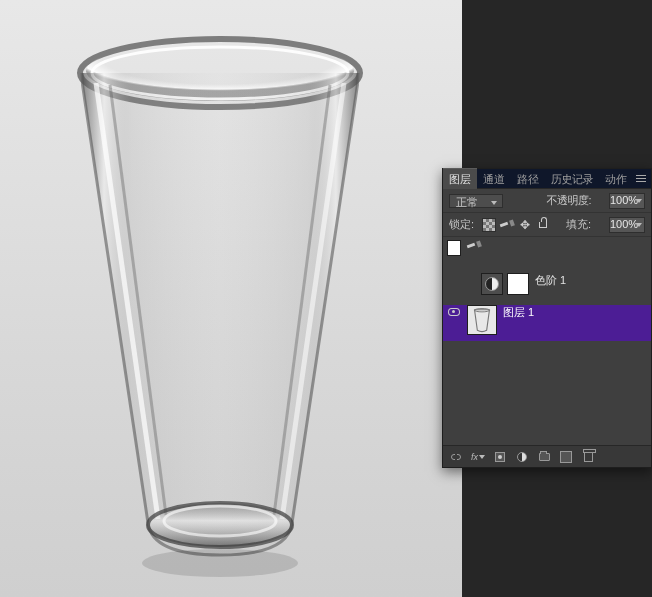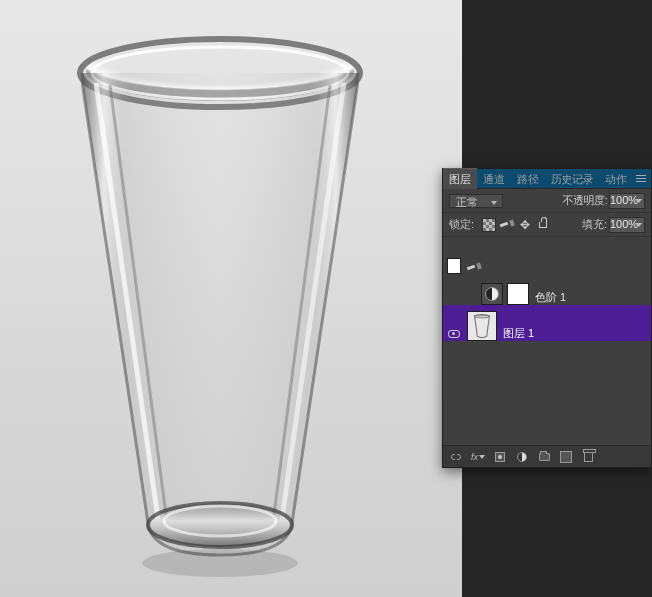--- a/index.html
+++ b/index.html
@@ -2,55 +2,55 @@
 <html><head>
 <meta charset="utf-8">
 <style>
 *{margin:0;padding:0;box-sizing:border-box;font-family:"Microsoft YaHei",sans-serif;user-select:none}
 html,body{width:652px;height:597px;overflow:hidden;background:#2a2a2a}
 .canvas-area{position:absolute;left:0;top:0;width:462px;height:597px;background:linear-gradient(180deg,#e8e8e8 0%,#d8d8d8 60%,#cfcfcf 100%)}
 .glass{position:absolute;left:70px;top:25px;width:300px;height:560px}
 .glass svg{width:100%;height:100%}
 .dark-strip{position:absolute;left:462px;top:0;width:190px;height:597px;background:#262626}
 .panel{position:absolute;left:442px;top:168px;width:210px;height:300px;background:#3f3f3f;color:#c8c8c8;font-size:11px;border:1px solid #1e1e1e;box-shadow:0 4px 12px rgba(0,0,0,.5)}
-.tabs{display:flex;align-items:center;height:20px;background:#0c4a6e;border-bottom:1px solid #272727}
+.tabs{display:flex;align-items:center;height:20px;background:#0f172a;border-bottom:1px solid #272727}
 .tab{padding:3px 6px 2px;color:#9e9e9e;cursor:pointer}
 .tab.active{background:#4b4b4b;color:#e2e2e2;border-top:1px solid #5c5c5c}
 .tabs-menu{margin-left:auto;width:14px;height:14px;margin-right:3px;cursor:pointer;display:flex;flex-direction:column;justify-content:center;gap:2px;align-items:center}
 .tabs-menu span{display:block;width:10px;height:1px;background:#aaa}
 .row{display:flex;align-items:center;height:24px;padding:0 6px;border-bottom:1px solid #333;gap:4px}
 .select-box{display:flex;align-items:center;gap:4px;background:#4d4d4d;border:1px solid #2e2e2e;height:18px;padding:0 4px;cursor:pointer}
 .mag{width:10px;height:10px;border:1px solid #bbb;border-radius:50%;position:relative}
 .mag::after{content:"";position:absolute;width:4px;height:1px;background:#bbb;bottom:-2px;right:-3px;transform:rotate(45deg)}
 .chev{width:0;height:0;border-left:3px solid transparent;border-right:3px solid transparent;border-top:4px solid #bbb;margin-left:2px}
 .filter-icons{display:flex;gap:5px;margin-left:6px}
 .fi{width:14px;height:14px;display:flex;align-items:center;justify-content:center;border:1px solid #555;color:#ccc;font-size:10px;cursor:pointer}
 .fi.img{background:linear-gradient(135deg,#888 0%,#555 100%)}
 .fi.fx{border:none;font-weight:bold}
 .fi.t{font-family:serif;font-weight:bold;border:none}
 .fi.shape{border:1px solid #aaa;background:#3f3f3f}
 .fi.smart{border:1px solid #aaa}
 .bm{display:flex;align-items:center;height:18px}
 .bm-sel{background:#4d4d4d;border:1px solid #2e2e2e;height:14px;padding:0 24px 0 6px;position:relative;cursor:pointer}
 .bm-sel .chev{position:absolute;right:5px;top:6px}
-.op-wrap{margin-left:auto;display:flex;align-items:center;gap:2px}
+.op-wrap{margin-left:auto;display:flex;align-items:center;gap:18px}
 .op-input{width:36px;height:16px;background:#565656;border:1px solid #2e2e2e;color:#e6e6e6;text-align:right;padding-right:28px;position:relative}
 .op-input .chev{position:absolute;right:2px;top:5px}
 .lock-row{padding:0 6px}
 .lock-icons{display:flex;gap:4px;margin-left:4px}
 .li{width:14px;height:14px;display:flex;align-items:center;justify-content:center;cursor:pointer}
 .checker{background-image:linear-gradient(45deg,#777 25%,transparent 25%),linear-gradient(-45deg,#777 25%,transparent 25%),linear-gradient(45deg,transparent 75%,#777 75%),linear-gradient(-45deg,transparent 75%,#777 75%);background-size:6px 6px;background-position:0 0,0 3px,3px -3px,-3px 0;background-color:#bbb;border:1px solid #2e2e2e}
 .brush{width:14px;height:10px;position:relative}
 .brush::before{content:"";position:absolute;left:0;top:3px;width:8px;height:3px;background:#ccc;transform:rotate(-20deg)}
 .brush::after{content:"";position:absolute;right:0;top:0;width:4px;height:6px;background:#888;transform:rotate(-20deg)}
 .arrows{font-size:12px;color:#ccc}
 .lock{width:8px;height:6px;border:1px solid #ccc;border-top:none;position:relative}
 .lock::before{content:"";position:absolute;top:-5px;left:1px;width:4px;height:4px;border:1px solid #ccc;border-bottom:none;border-radius:3px 3px 0 0}
 .layers{padding:4px 0 0 0;background:#3f3f3f}
-.layer{display:flex;align-items:flex-end;height:36px;padding:0 4px;gap:6px;cursor:pointer}
+.layer{display:flex;align-items:flex-start;height:36px;padding:0 4px;gap:6px;cursor:pointer}
 .layer.selected{background:#4c1d95}
 .layer.indent .thumb-vis{margin-left:14px}
 .layer.sub{height:32px}
 .layer.sub .thumb{width:16px;height:16px}
 .vis{width:14px;height:14px;display:flex;align-items:center;justify-content:center}
 .eye{width:12px;height:8px;border:1px solid #ccc;border-radius:60%/100%;position:relative}
 .eye::after{content:"";position:absolute;width:3px;height:3px;background:#ccc;border-radius:50%;left:3px;top:1px}
 .empty-box{width:12px;height:12px;border:1px solid #666}
 .thumb-vis{display:flex;align-items:center;gap:4px}
 .thumb{width:30px;height:30px;border:1px solid #1e1e1e;background:#fff;display:flex;align-items:center;justify-content:center;overflow:hidden}

